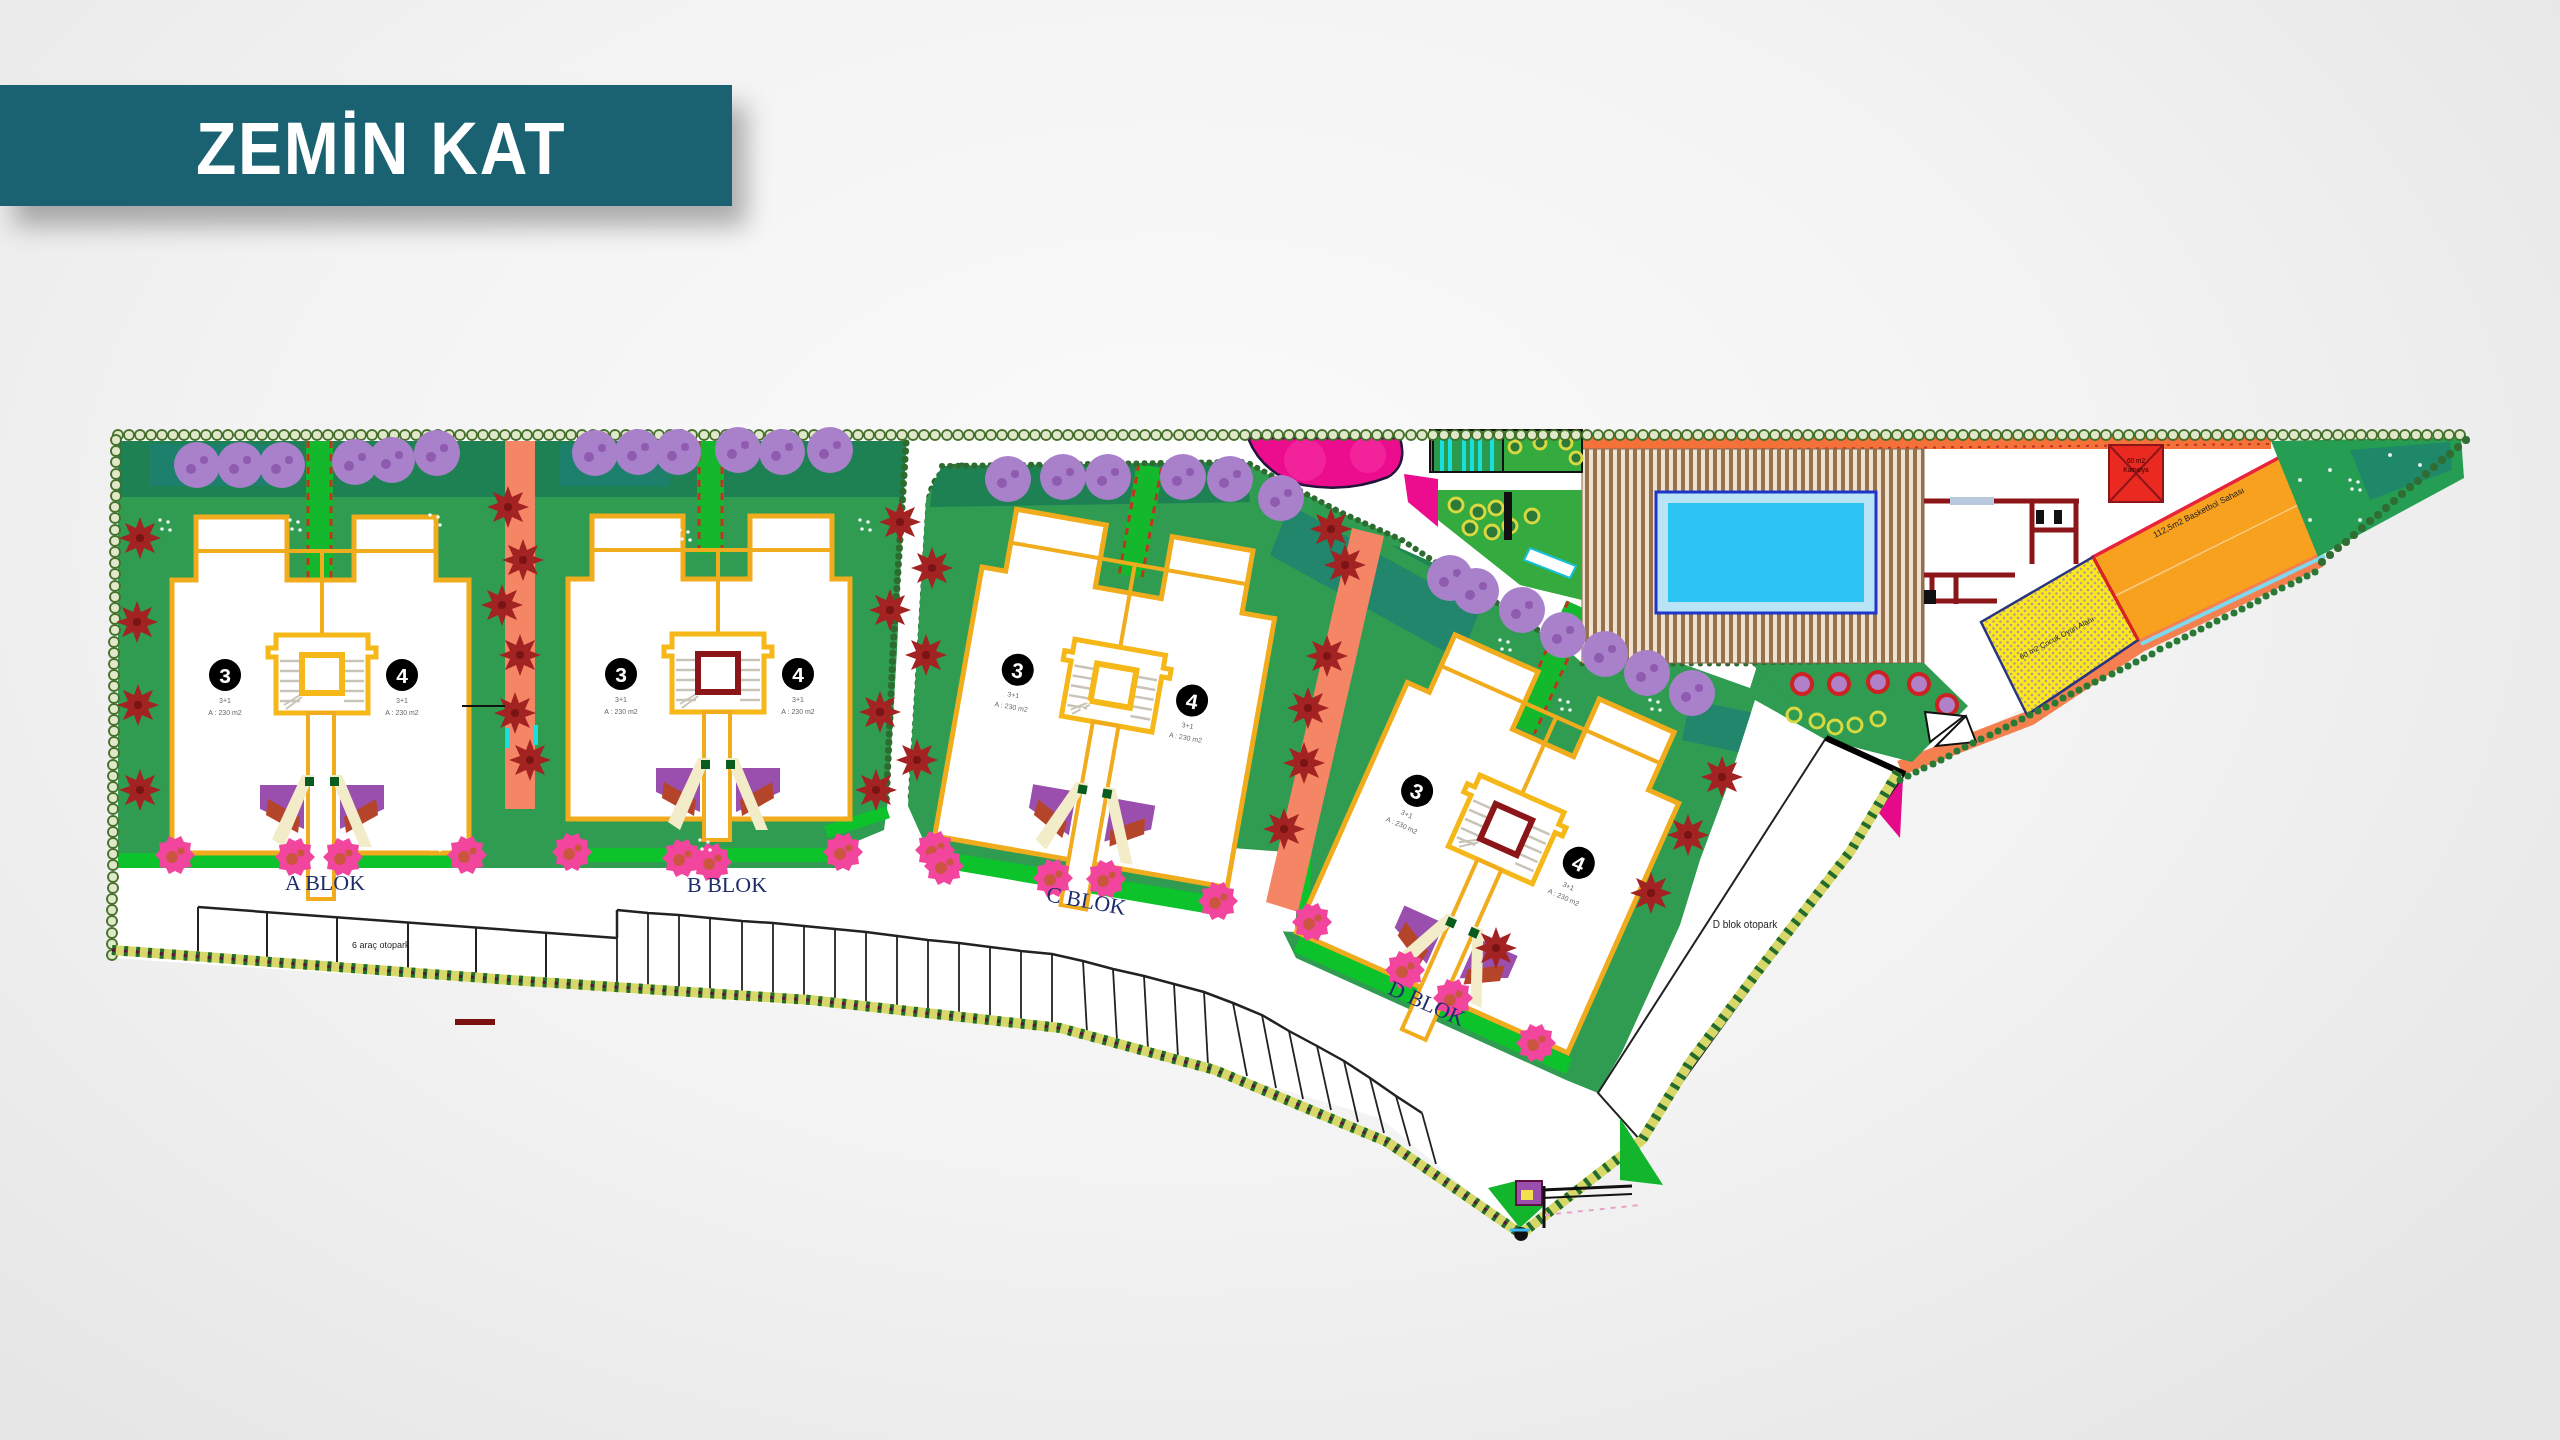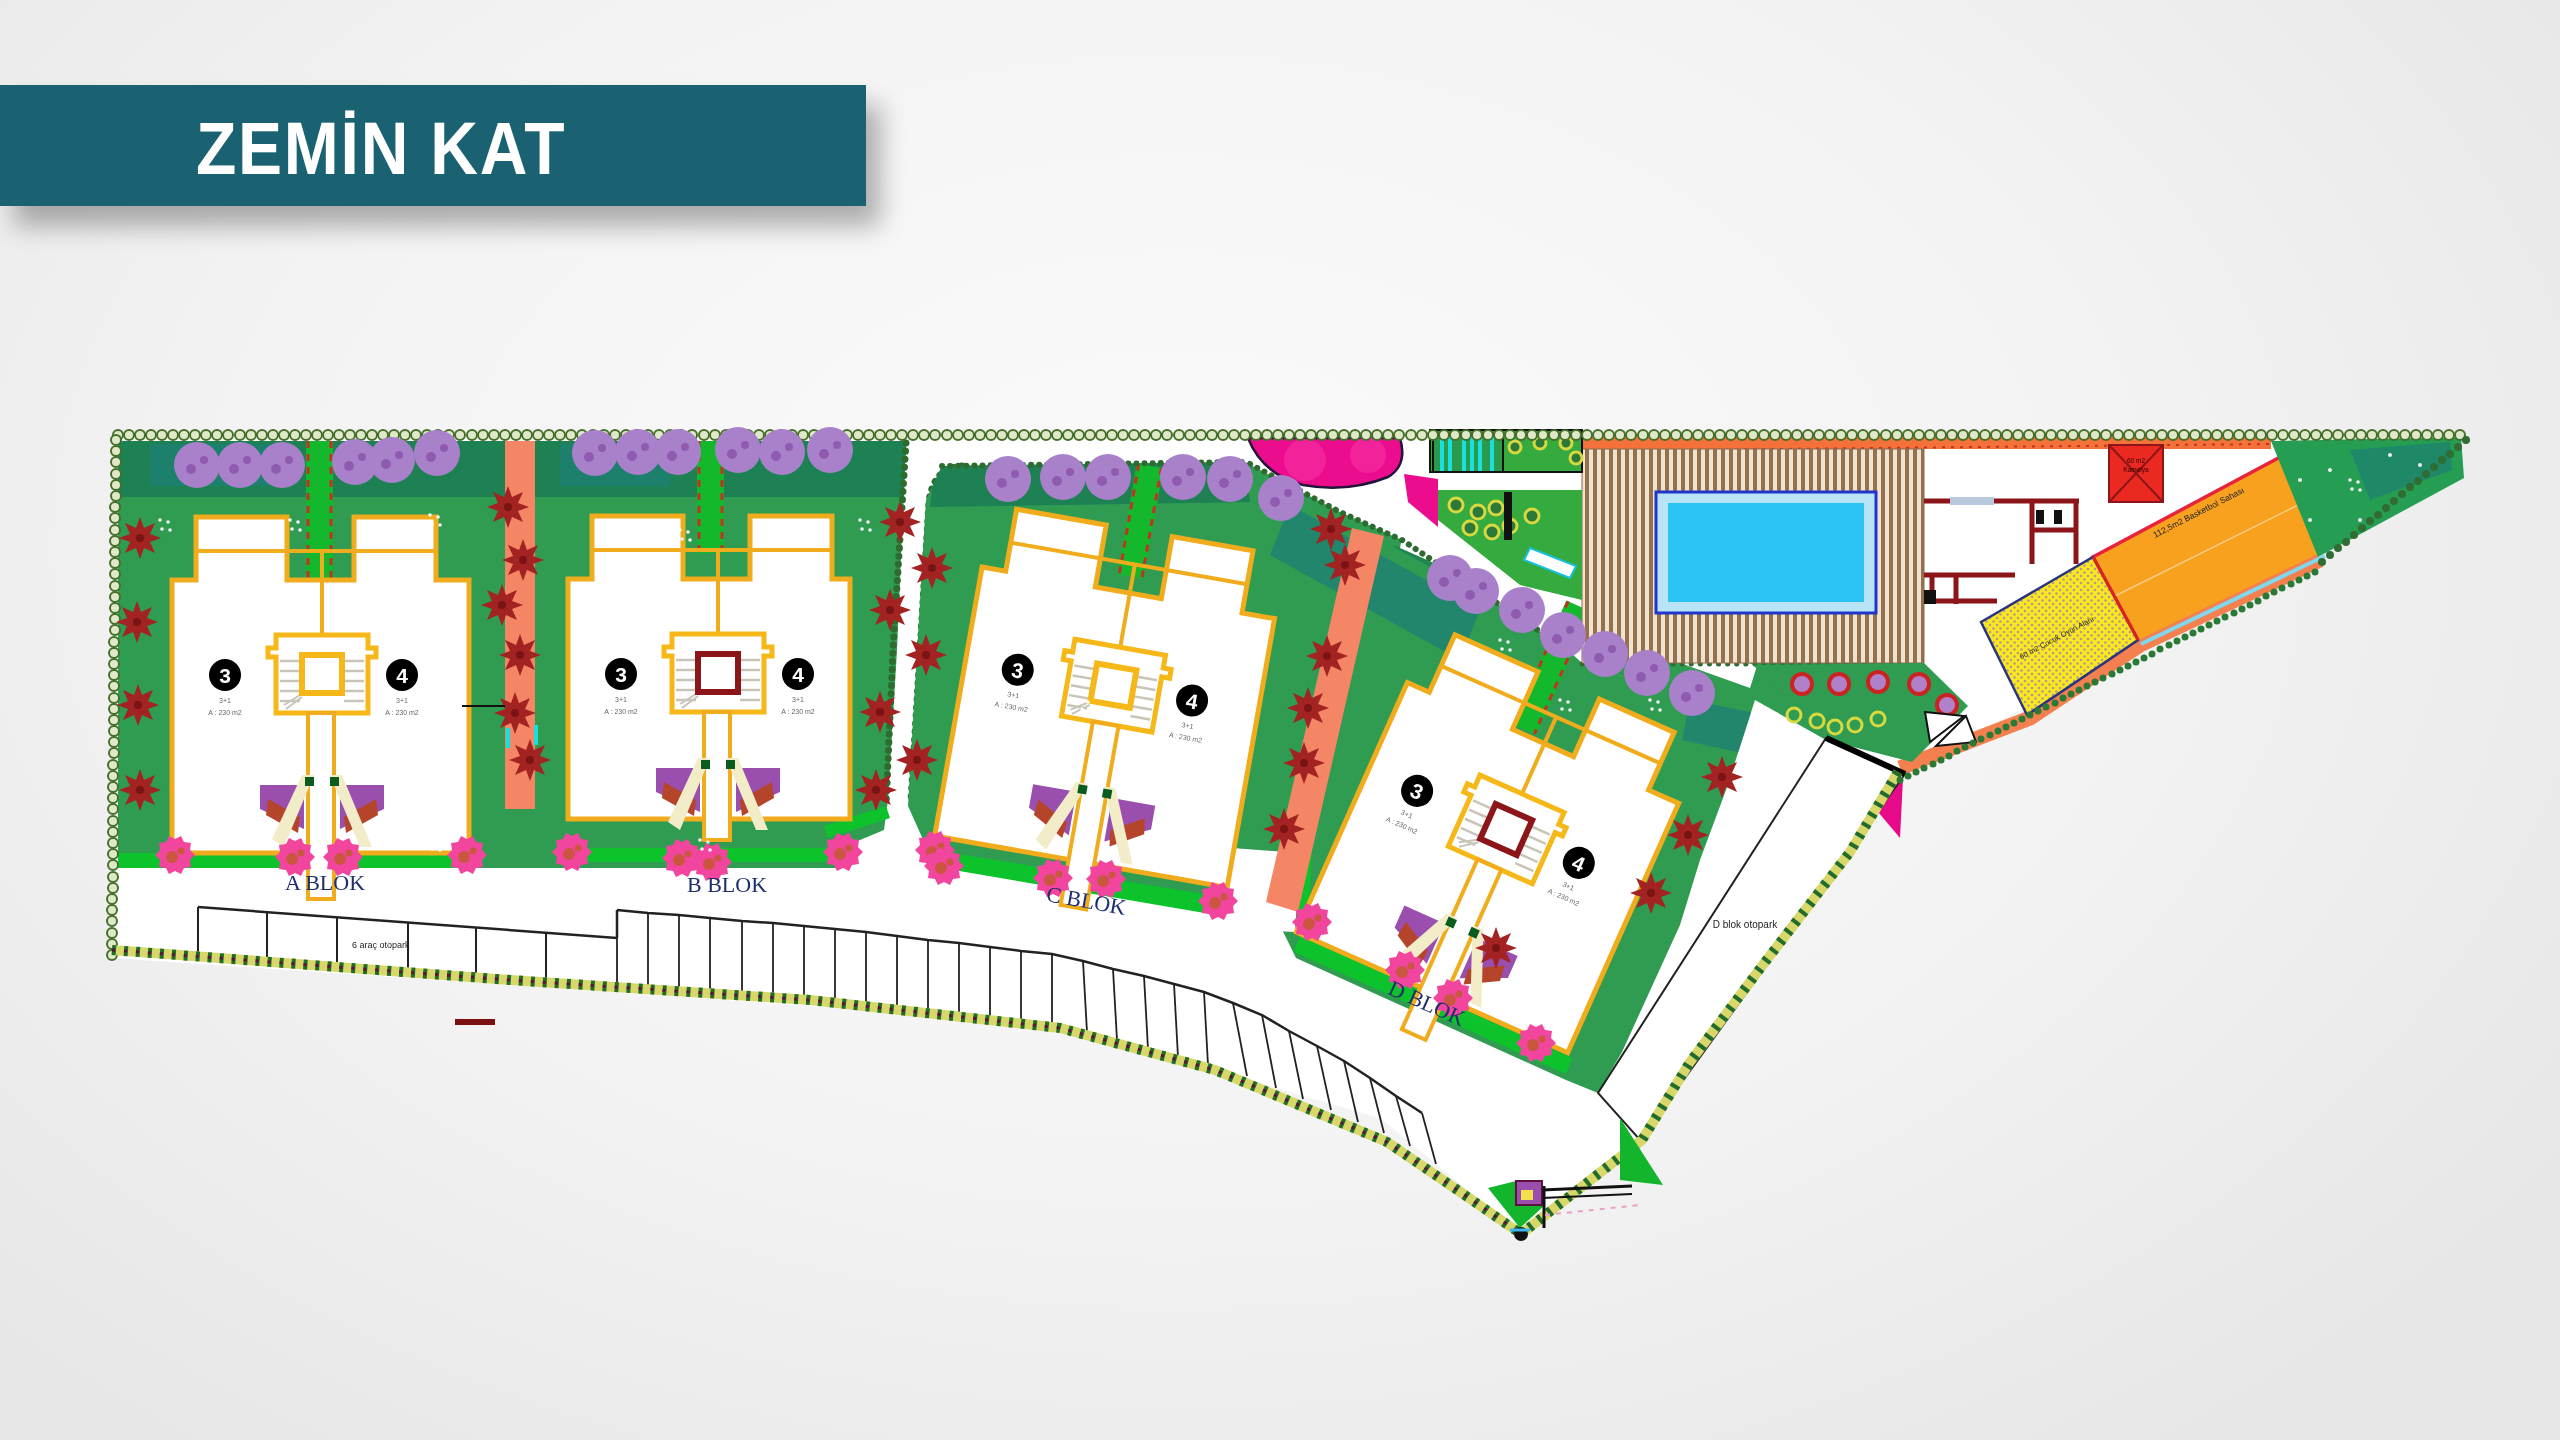--- a/index.html
+++ b/index.html
@@ -1,15 +1,15 @@
 <!DOCTYPE html>
 <html><head><meta charset="utf-8"><style>
 html,body{margin:0;padding:0;width:2560px;height:1440px;overflow:hidden;}
 body{font-family:"Liberation Sans",sans-serif;background:radial-gradient(ellipse 1700px 1150px at 46% 38%, #fbfbfb 0%, #f3f3f3 55%, #e6e6e6 100%);}
-.hdr{position:absolute;left:0;top:85px;width:866px;height:121px;background:#1a6272;box-shadow:14px 20px 24px rgba(0,0,0,0.30);}
+.hdr{position:absolute;left:0;top:85px;width:732px;height:121px;background:#1a6272;box-shadow:14px 20px 24px rgba(0,0,0,0.30);}
 .hdr span{position:absolute;left:196px;top:20px;font-size:75px;font-weight:bold;color:#fff;letter-spacing:2px;display:inline-block;transform:scaleX(0.88);transform-origin:0 0;white-space:nowrap;}
 </style></head><body>
 
 <div class="hdr">
     <span>ZEMİN KAT</span>
   </div>
 <svg width="2560" height="1440" viewBox="0 0 2560 1440" style="position:absolute;left:0;top:0" xmlns="http://www.w3.org/2000/svg">
 <defs>
 <pattern id="deck" width="8" height="10" patternUnits="userSpaceOnUse">
         <rect width="8" height="10" fill="#f0e2d0"></rect>

